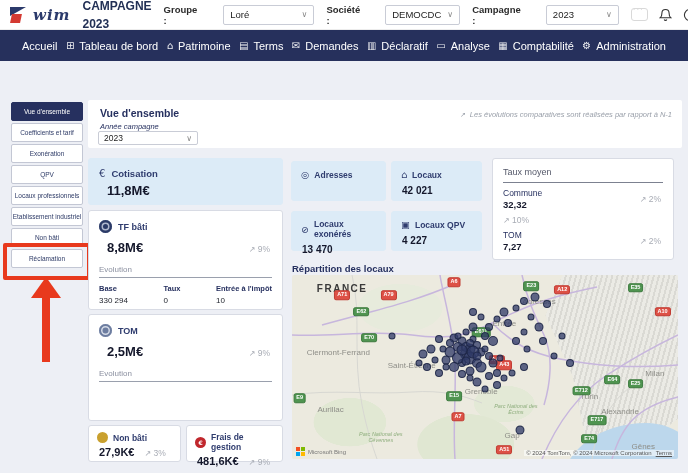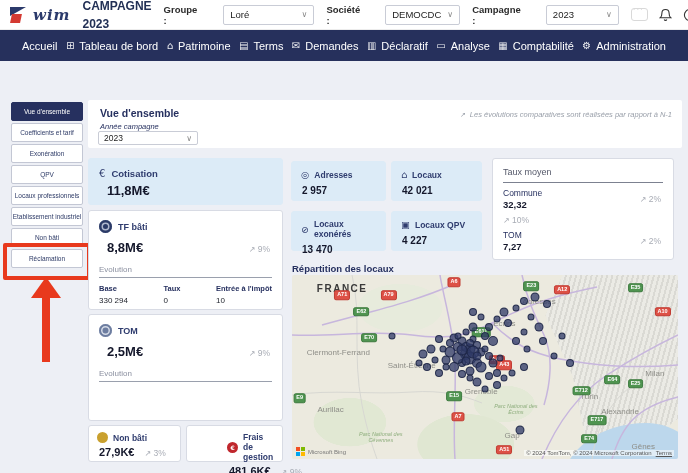--- a/index.html
+++ b/index.html
@@ -301,39 +301,38 @@
       <div class="k-head">
         <span class="dot dot-gold"></span>
         <span class="k-label">Non bâti</span>
       </div>
       <div class="k-value-row">
         <span class="k-value">27,9K€</span>
         <span class="delta"><span class="icn">↗</span> <span>3%</span></span>
       </div>
     </section>
 
-    <section class="card mini" style="left:186px;top:364px;width:97px;height:37px;padding-left:32px;">
+    <section class="card mini" style="left:186px;top:364px;width:97px;height:37px;">
       <div class="k-head">
         <span class="dot dot-red">
             <span class="icn">€</span>
           </span>
         <span class="k-label">Frais de gestion</span>
       </div>
       <div class="k-value-row">
         <span class="k-value">481,6K€</span>
         <span class="delta"><span class="icn">↗</span> <span>9%</span></span>
       </div>
     </section>
 
     <section class="card blue stat" style="left:291px;top:100px;width:95px;height:40px;">
       <div class="k-head">
           <span class="icn">◎</span>
           <span class="k-label">Adresses</span>
         </div>
-      <span class="k-value">2 957</span>
     </section>
     <section class="card blue stat" style="left:391px;top:100px;width:91px;height:40px;">
       <div class="k-head">
           <span class="icn">⌂</span>
           <span class="k-label">Locaux</span>
         </div>
       <span class="k-value">42 021</span>
     </section>
     <section class="card blue stat" style="left:291px;top:150px;width:95px;height:40px;">
       <div class="k-head">
@@ -401,21 +400,21 @@
           </span>
         <span>Microsoft Bing</span>
       </div>
       <div class="map-attr">
         <span>© 2024 TomTom, © 2024 Microsoft Corporation</span>
         <span class="terms">Terms</span>
       </div>
     <span class="map-label country" style="left: 13%; top: 7%;">FRANCE</span>
         <span class="map-label city" style="left: 12%; top: 42%;">Clermont-Ferrand</span>
         <span class="map-label city" style="left: 64%; top: 14%;">Adresses</span>
-        <span class="map-label city" style="left: 55%; top: 26%;">Écrins</span>
+        <span class="map-label city" style="left: 55%; top: 26%;">Entrée</span>
         <span class="map-label city" style="left: 31%; top: 49%;">Saint-Étienne</span>
         <span class="map-label city" style="left: 49%; top: 63%;">Grenoble</span>
         <span class="map-label city" style="left: 10%; top: 73%;">Aurillac</span>
         <span class="map-label city" style="left: 57%; top: 87%;">Gap</span>
         <span class="map-label city" style="left: 77%; top: 66%;">Turin</span>
         <span class="map-label city" style="left: 94%; top: 53%;">Milan</span>
         <span class="map-label city" style="left: 85%; top: 74%;">Alexandrie</span>
         <span class="map-label city" style="left: 91%; top: 93%;">Gênes</span>
         <span class="map-label park" style="left: 23%; top: 88%;">Parc National des Cévennes</span>
         <span class="map-label park" style="left: 58%; top: 73%;">Parc National des Écrins</span>

